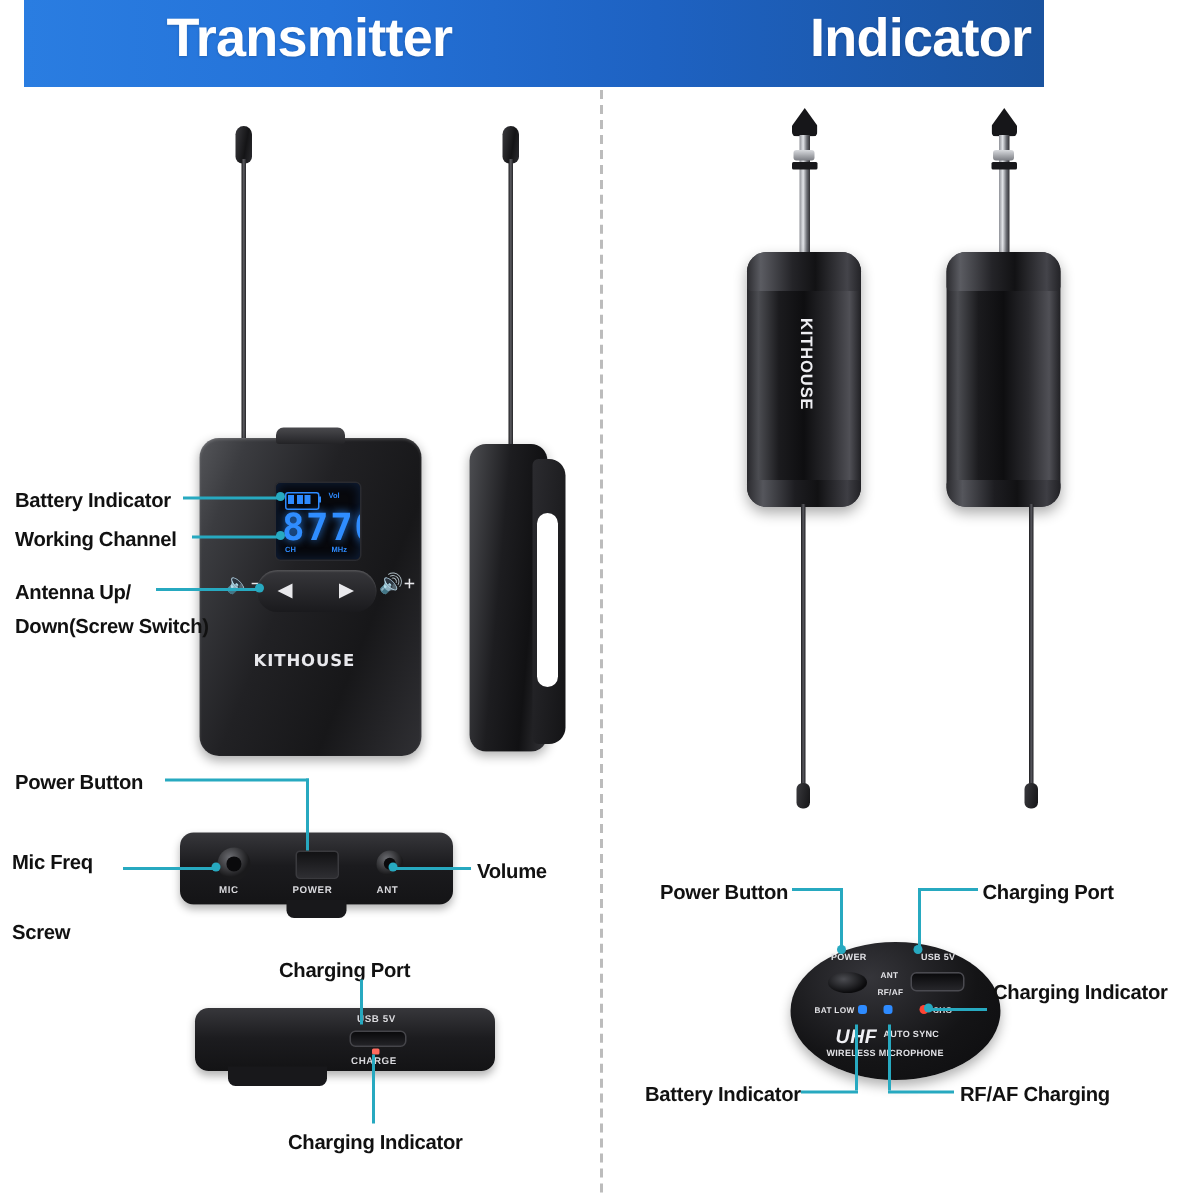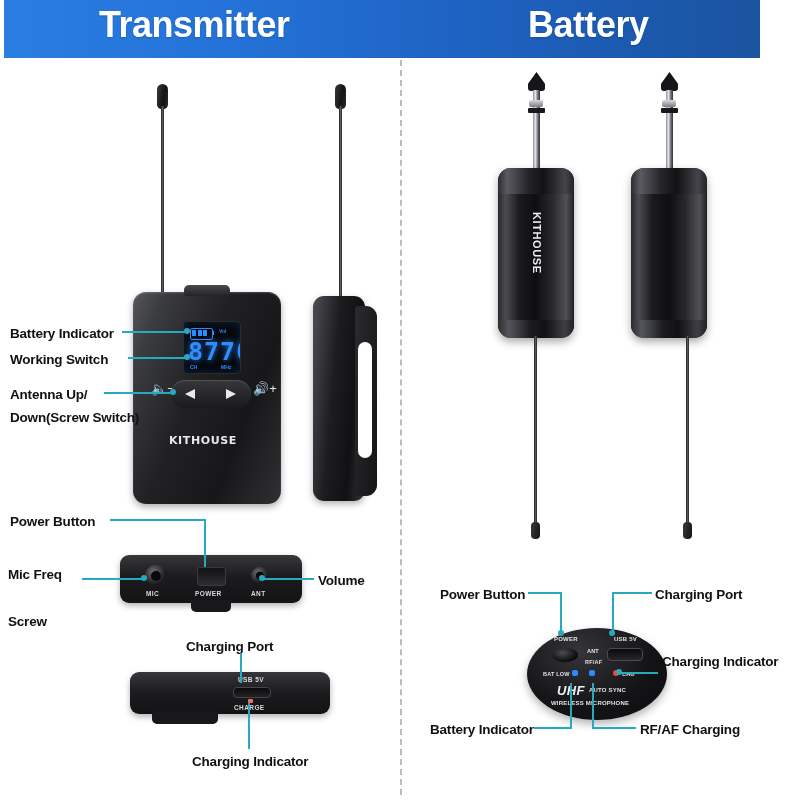--- a/index.html
+++ b/index.html
@@ -6,21 +6,21 @@
   html,body{margin:0;padding:0;background:#fff;}
   body{
     width:800px;height:800px;position:relative;overflow:hidden;
     font-family:"Liberation Sans","DejaVu Sans",sans-serif;
     background:#ffffff;
   }
   .stage{position:absolute;left:0;top:0;width:800px;height:800px;}
 
   
   .header{
-    position:absolute;left:4px;top:0;width:756px;height:58px;
+    position:absolute;left:16px;top:0;width:680px;height:58px;
     background:linear-gradient(90deg,#2a7de1 0%,#2472d8 30%,#1e62c2 62%,#1a539f 100%);
   }
   .header .h-title{
     position:absolute;top:4px;color:#ffffff;font-weight:bold;
     font-size:36px;letter-spacing:-0.5px;white-space:nowrap;
     text-shadow:0 1px 2px rgba(0,0,0,.18);
   }
   .h-title.left{left:95px;}
   .h-title.right{left:524px;}
 
@@ -183,21 +183,21 @@
   .led{position:absolute;width:6px;height:6px;border-radius:2px;}
   .uhf{position:absolute;color:#f0f0f4;font-style:italic;font-weight:bold;font-size:13px;letter-spacing:.4px;}
 </style>
 </head>
 <body>
 
 <div class="stage">
 
   <div class="header">
     <div class="h-title left">Transmitter</div>
-    <div class="h-title right">Battery</div>
+    <div class="h-title right">Indicator</div>
   </div>
 
   <div class="divider"></div>
 
   <div class="ant-cap" style="left:157px;top:84px;"></div>
   <div class="ant" style="left:161px;top:106px;height:190px;"></div>
 
   <div class="ant-cap" style="left:335px;top:84px;"></div>
   <div class="ant" style="left:339px;top:106px;height:194px;"></div>
 
@@ -230,21 +230,21 @@
     <div class="brand" style="left:36px;top:142px;">KITHOUSE</div>
   </div>
 
   <div class="tx-side"></div>
   <div class="tx-clip"></div>
 
   <div class="lbl" style="left:10px;top:324px;">Battery Indicator</div>
   <div class="ln h" style="left:122px;top:331px;width:64px;"></div>
   <div class="dot" style="left:184px;top:328px;"></div>
 
-  <div class="lbl" style="left:10px;top:350px;">Working Switch</div>
+  <div class="lbl" style="left:10px;top:350px;">Working Channel</div>
   <div class="ln h" style="left:128px;top:357px;width:58px;"></div>
   <div class="dot" style="left:184px;top:354px;"></div>
 
   <div class="lbl" style="left:10px;top:385px;">Antenna Up/</div>
   <div class="lbl" style="left:10px;top:408px;">Down(Screw Switch)</div>
   <div class="ln h" style="left:104px;top:392px;width:68px;"></div>
   <div class="dot" style="left:170px;top:389px;"></div>
 
   <div class="panel-mpa">
     <div class="foot"></div>

